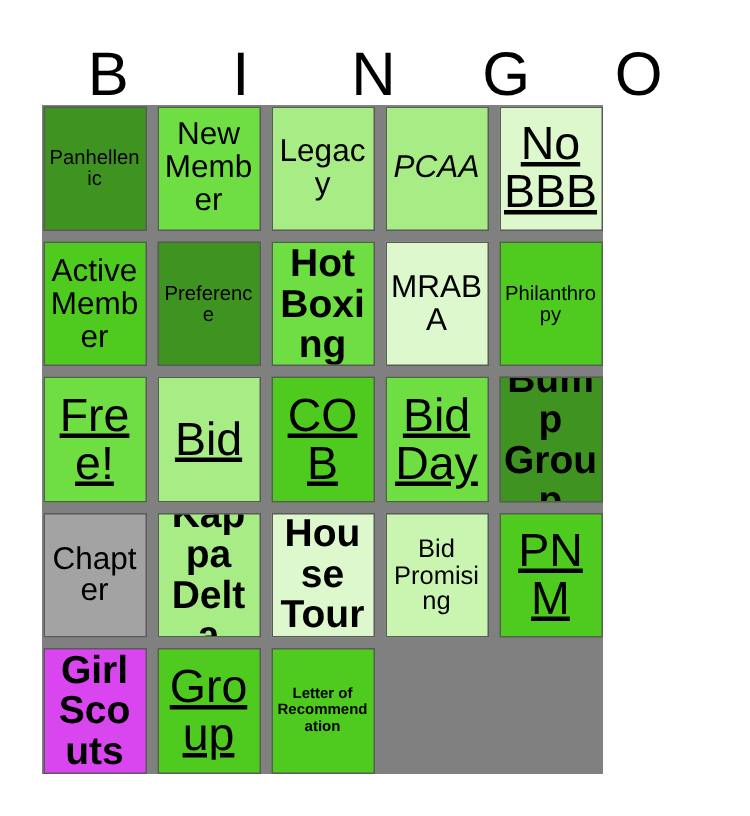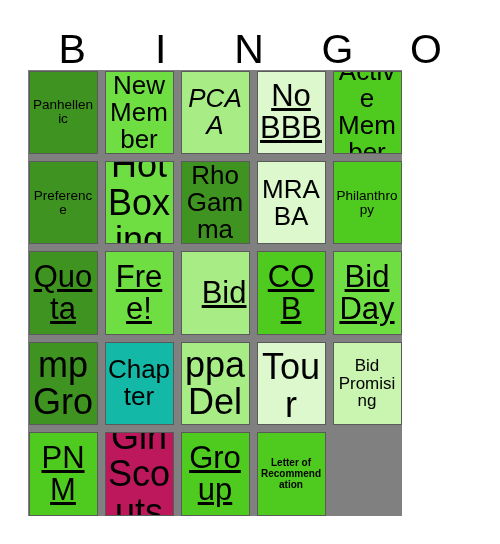--- a/index.html
+++ b/index.html
@@ -71,22 +71,22 @@
     color: #000000;
     line-height: 1.04;
     width: 100%;
     word-wrap: break-word;
     font-family: "Liberation Sans", "DejaVu Sans", sans-serif;
   }
   
   .sz-xs  { font-size: 10px;   font-weight: 700; line-height: 1.12; text-align: center; }
   .sz-s   { font-size: 13.5px; font-weight: 400; }
   .sz-m   { font-size: 17px;   font-weight: 400; }
-  .sz-l   { font-size: 26px;   font-weight: 400; }
-  .sz-xl  { font-size: 36px;   font-weight: 400; }
+  .sz-l   { font-size: 21px;   font-weight: 400; }
+  .sz-xl  { font-size: 26px;   font-weight: 700; }
   .sz-xxl { font-size: 31px;   font-weight: 400; text-decoration: underline; }
 </style>
 </head>
 <body>
 
 <div class="card">
 
   <div class="header">
       <div class="header-letter">B</div>
       <div class="header-letter">I</div>
@@ -95,78 +95,75 @@
       <div class="header-letter">O</div>
     </div>
 
   <div class="grid">
       <div class="cell" style="background: rgb(63, 148, 33);">
         <span class="cell-label sz-s">Panhellenic</span>
       </div>
       <div class="cell" style="background: rgb(110, 222, 67);">
         <span class="cell-label sz-l">New Member</span>
       </div>
+      <div class="cell" style="background: rgb(168, 236, 134);">
+        <span class="cell-label sz-l">Legacy</span>
+      </div>
       <div class="cell" style="background: rgb(168, 236, 134); font-style: italic;">
         <span class="cell-label sz-l">PCAA</span>
       </div>
       <div class="cell" style="background: rgb(221, 248, 204);">
         <span class="cell-label sz-xxl">No BBB</span>
       </div>
       <div class="cell" style="background: rgb(78, 203, 30);">
         <span class="cell-label sz-l">Active Member</span>
       </div>
       <div class="cell" style="background: rgb(63, 148, 33);">
         <span class="cell-label sz-s">Preference</span>
       </div>
       <div class="cell" style="background: rgb(110, 222, 67);">
         <span class="cell-label sz-xl">Hot Boxing</span>
       </div>
-      <div class="cell" style="background: rgb(63, 148, 33);">
-        <span class="cell-label sz-l">Rho Gamma</span>
-      </div>
       <div class="cell" style="background: rgb(221, 248, 204); text-align: center;">
         <span class="cell-label sz-l">MRABA</span>
       </div>
       <div class="cell" style="background: rgb(78, 203, 30);">
         <span class="cell-label sz-s">Philanthropy</span>
       </div>
-      <div class="cell" style="background: rgb(63, 148, 33);">
-        <span class="cell-label sz-xxl">Quota</span>
-      </div>
       <div class="cell" style="background: rgb(110, 222, 67);">
         <span class="cell-label sz-xxl">Free!</span>
       </div>
-      <div class="cell" style="background: rgb(168, 236, 134); text-align: right;">
+      <div class="cell" style="background: rgb(168, 236, 134);">
         <span class="cell-label sz-xxl">Bid</span>
       </div>
       <div class="cell" style="background: rgb(78, 203, 30);">
         <span class="cell-label sz-xxl">COB</span>
       </div>
       <div class="cell" style="background: rgb(110, 222, 67);">
         <span class="cell-label sz-xxl">Bid Day</span>
       </div>
       <div class="cell" style="background: rgb(63, 148, 33);">
         <span class="cell-label sz-xl">Bump Group</span>
       </div>
-      <div class="cell" style="background: #14b8a6;">
+      <div class="cell" style="background: #a3a3a3;">
         <span class="cell-label sz-l">Chapter</span>
       </div>
       <div class="cell" style="background: rgb(168, 236, 134);">
         <span class="cell-label sz-xl">Kappa Delta</span>
       </div>
       <div class="cell" style="background: rgb(221, 248, 204); align-items: flex-end;">
         <span class="cell-label sz-xl">House Tour</span>
       </div>
       <div class="cell" style="background: rgb(201, 245, 176);">
         <span class="cell-label sz-m">Bid Promising</span>
       </div>
       <div class="cell" style="background: rgb(78, 203, 30);">
         <span class="cell-label sz-xxl">PNM</span>
       </div>
-      <div class="cell" style="background: #be185d;">
+      <div class="cell" style="background: #d946ef;">
         <span class="cell-label sz-xl">Girl Scouts</span>
       </div>
       <div class="cell" style="background: rgb(78, 203, 30);">
         <span class="cell-label sz-xxl">Group</span>
       </div>
       <div class="cell" style="background: rgb(78, 203, 30);">
         <span class="cell-label sz-xs">Letter of Recommendation</span>
       </div>
     </div>
 

